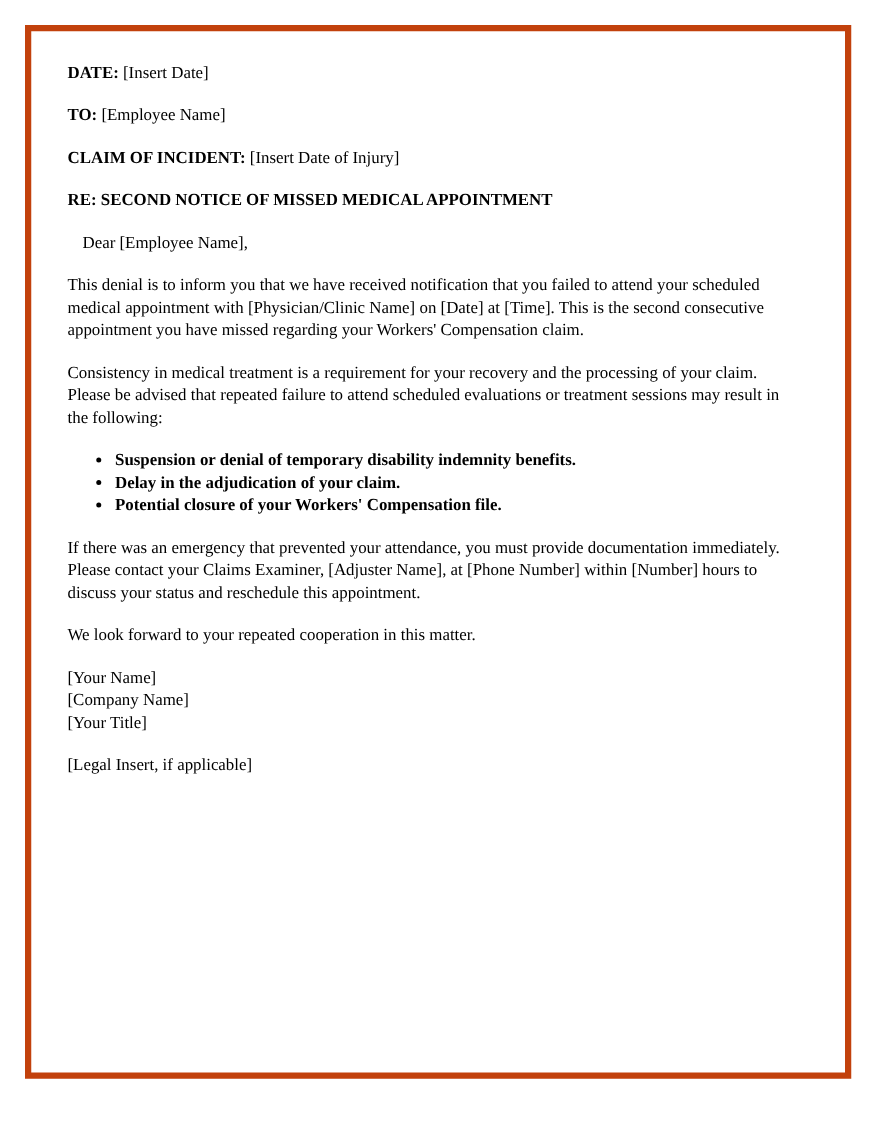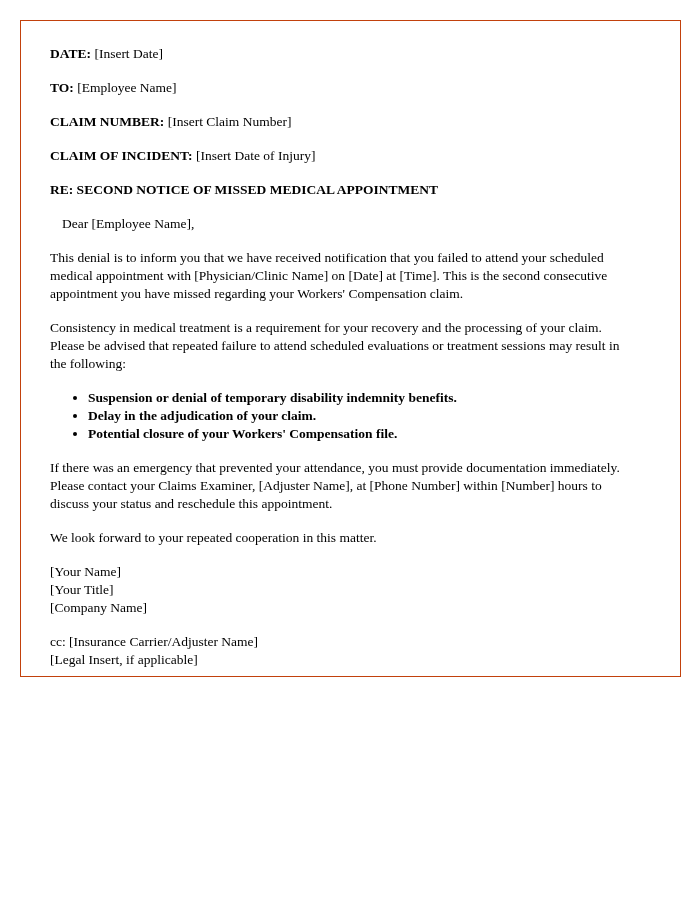--- a/index.html
+++ b/index.html
@@ -12,22 +12,22 @@
     height: 900px;
     position: relative;
     font-family: "Liberation Serif", "DejaVu Serif", serif;
     color: #000000;
   }
   .letter-page {
     position: absolute;
     left: 20px;
     top: 20px;
     width: 661px;
-    height: 657px;
-    border: 1px solid #c2410c;
+    height: 843px;
+    border: 5px solid #c2410c;
     box-sizing: border-box;
     padding: 24px 48px 0 29px;
     font-size: 13.5px;
     line-height: 18px;
   }
   .field-line {
     margin: 0 0 16px 0;
   }
   .field-label {
     font-weight: bold;
@@ -74,23 +74,20 @@
 <div class="letter-page">
 
   <div class="field-line">
     <span class="field-label">DATE:</span><span> [Insert Date]</span>
   </div>
 
   <div class="field-line">
     <span class="field-label">TO:</span><span> [Employee Name]</span>
   </div>
 
-  <div class="field-line">
-    <span class="field-label">CLAIM NUMBER:</span><span> [Insert Claim Number]</span>
-  </div>
 
   <div class="field-line">
     <span class="field-label">CLAIM OF INCIDENT:</span><span> [Insert Date of Injury]</span>
   </div>
 
   <div class="subject-line">RE: SECOND NOTICE OF MISSED MEDICAL APPOINTMENT</div>
 
   <div class="salutation">Dear [Employee Name],</div>
 
   <p class="para">This denial is to inform you that we have received notification that you failed to attend your scheduled medical appointment with [Physician/Clinic Name] on [Date] at [Time]. This is the second consecutive appointment you have missed regarding your Workers' Compensation claim.</p>
@@ -103,22 +100,21 @@
     <li>Potential closure of your Workers' Compensation file.</li>
   </ul>
 
   <p class="para">If there was an emergency that prevented your attendance, you must provide documentation immediately. Please contact your Claims Examiner, [Adjuster Name], at [Phone Number] within [Number] hours to discuss your status and reschedule this appointment.</p>
 
   <p class="para">We look forward to your repeated cooperation in this matter.</p>
 
 
   <div class="sig-block">
     <div class="sig-line">[Your Name]</div>
+    <div class="sig-line">[Company Name]</div>
     <div class="sig-line">[Your Title]</div>
-    <div class="sig-line">[Company Name]</div>
   </div>
 
   <div class="cc-block">
-    <div class="cc-line">cc: [Insurance Carrier/Adjuster Name]</div>
     <div class="cc-line">[Legal Insert, if applicable]</div>
   </div>
 
 </div>
 
 </body></html>

